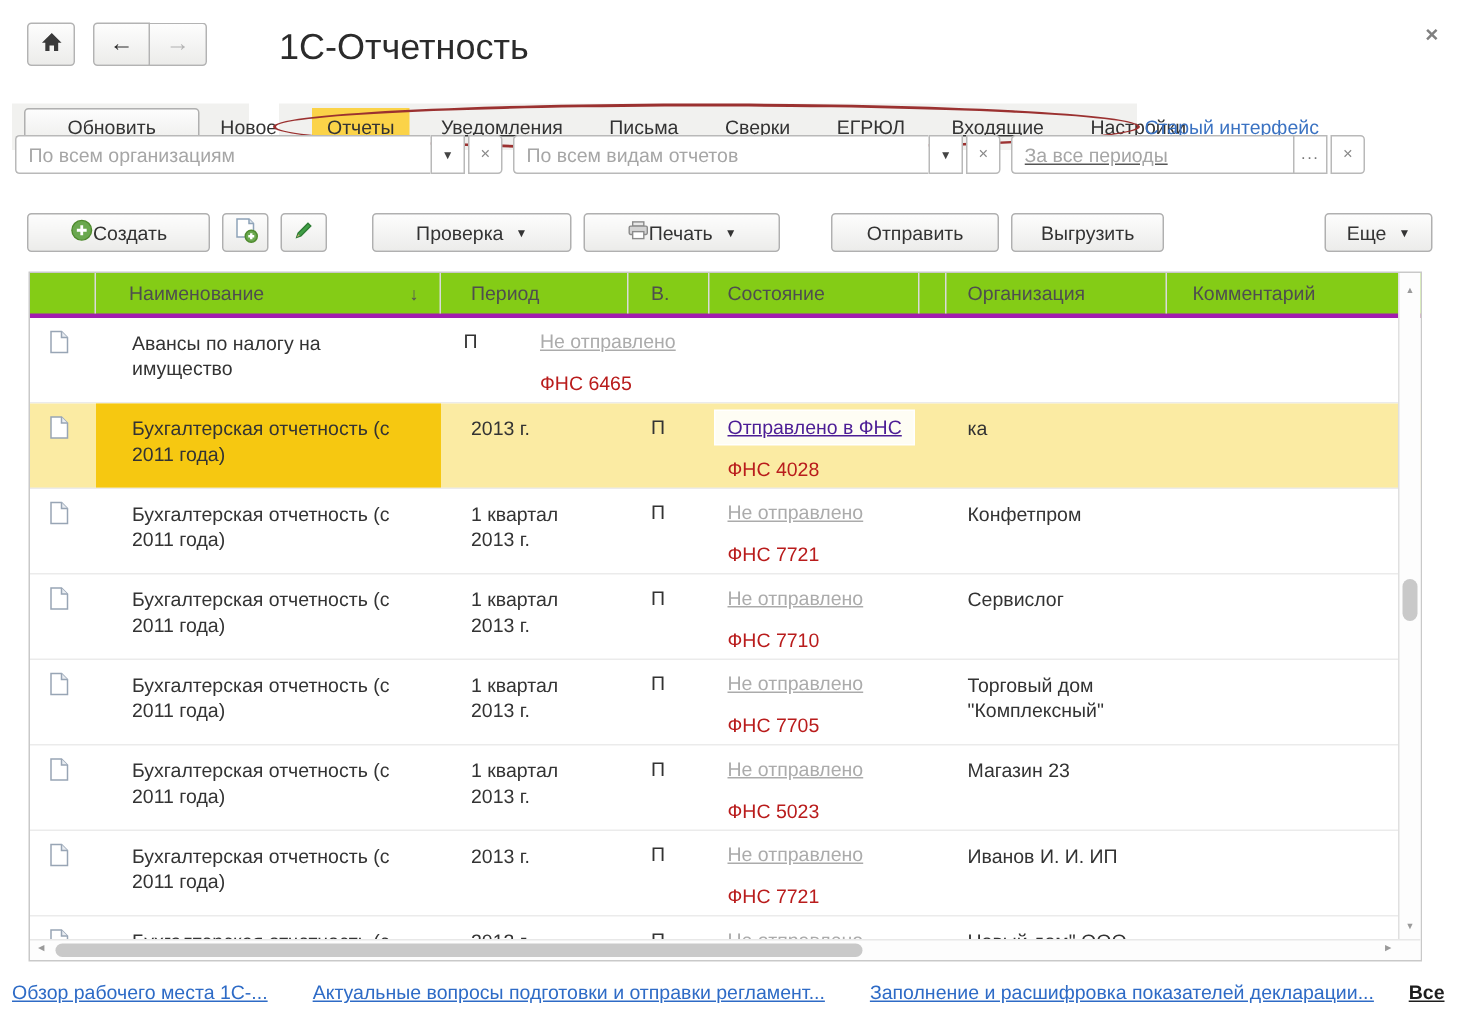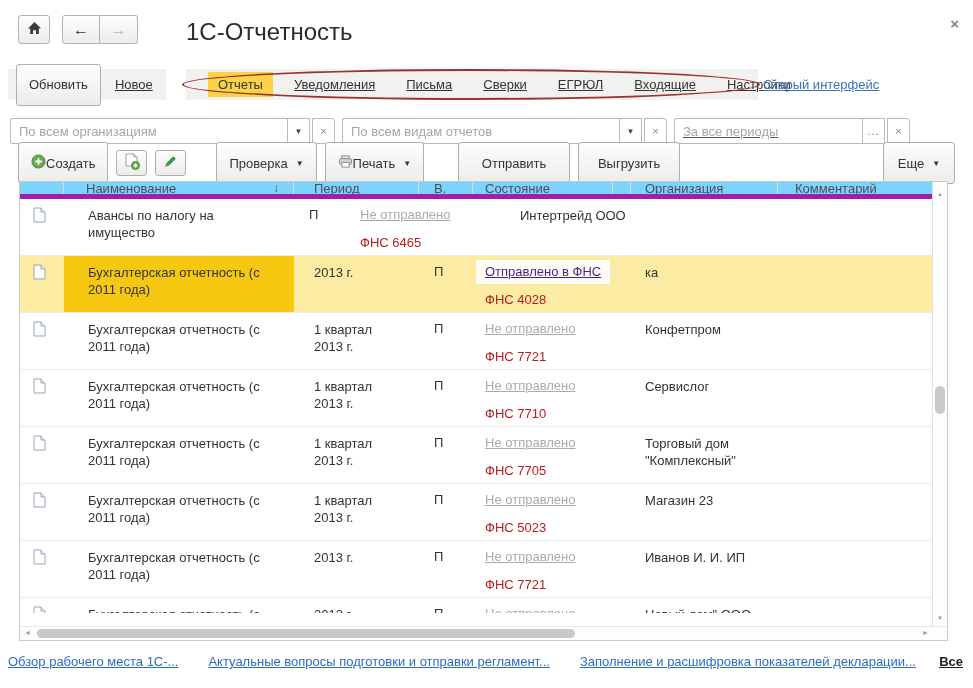--- a/index.html
+++ b/index.html
@@ -15,51 +15,51 @@
   .nav-btn { width:38px; height:29px; font-size:16px; font-weight:bold; }
   .nav-btn.back { border-radius:3px 0 0 3px; color:#2c2c2c; }
   .nav-btn.fwd  { border-radius:0 3px 3px 0; border-left:none; color:#b5b5b5; }
   .page-title { position:absolute; left:186px; top:18px; font-size:24px; color:#2b2b2b; }
   .close-x { position:absolute; right:14px; top:15px; color:#808080; font-size:15px; font-weight:bold; cursor:pointer; }
 
   
   .strip { position:absolute; top:69px; height:31px; background:#f1f1ef; display:flex; align-items:center; }
   .strip1 { left:8px; width:158px; padding:0 8px; gap:14px; }
   .strip2 { left:186px; width:572px; padding:0 22px; gap:0; }
-  .btn { border:1px solid #b0b0b0; background:linear-gradient(#fdfdfd,#ececea); border-radius:3px; height:42px;
-         display:inline-flex; align-items:center; justify-content:center; padding:0 12px; color:#333; cursor:pointer; white-space:nowrap; }
+  .btn { border:1px solid #b0b0b0; background:linear-gradient(#fdfdfd,#ececea); border-radius:3px; height:26px;
+         display:inline-flex; align-items:center; justify-content:center; padding:0 28px; color:#333; cursor:pointer; white-space:nowrap; }
   .link-cmd { color:#333; text-decoration:underline; cursor:pointer; white-space:nowrap; }
   .tab { padding:5px 10px; color:#333; text-decoration:underline; cursor:pointer; white-space:nowrap; margin-right:11px; }
   .tab.active { background:#fbd348; text-decoration:none; }
   .red-oval { position:absolute; left:182px; top:69px; width:578px; height:31px; border:2px solid #9b3130;
               border-radius:50%; pointer-events:none; }
   .old-ui { position:absolute; left:763px; top:77px; color:#3a72c2; text-decoration:underline; cursor:pointer; }
 
   
-  .filters { position:absolute; left:10px; top:118px; display:flex; gap:7px; }
+  .filters { position:absolute; left:10px; top:90px; display:flex; gap:7px; }
   .combo { display:flex; }
   .combo input { border:1px solid #b9b9b9; border-right:none; border-radius:3px 0 0 3px; height:26px; padding:0 8px;
                  font:13px "Liberation Sans",sans-serif; color:#555; outline:none; }
   .combo input::placeholder { color:#a6a6a6; }
   .seg { width:23px; height:26px; border:1px solid #b9b9b9; background:#fff; display:flex; align-items:center;
          justify-content:center; color:#444; font-size:8px; cursor:pointer; }
   .seg.ell { font-size:11px; color:#777; letter-spacing:1px; }
   .seg.clear { border-radius:0 3px 3px 0; margin-left:2px; font-size:11px; color:#888; }
   .combo.c1 input { width:277px; } .combo.c2 input { width:277px; } .combo.c3 input { width:188px;text-decoration:underline; }
 
   
   .actions { position:absolute; left:18px; top:142px; width:937px; display:flex; align-items:center; gap:8px; }
   .btn .caret { font-size:8px; margin-left:8px; color:#333; }
   .icon-btn { width:31px; height:26px; padding:0; }
   .spacer16 { width:14px; } .spacer20 { width:18px; }
   .more-btn { margin-left:auto; }
 
   
   .grid { position:absolute; left:19px; top:181px; width:929px; height:460px; border:1px solid #c9c9c9; background:#fff; }
-  .thead { display:flex; height:17px; background:#7dd3fc; border-bottom:5px solid #a21caf; color:#4e4e4e; }
+  .thead { display:flex; height:30px; background:#84cc16; border-bottom:3px solid #a21caf; color:#4e4e4e; }
   .th { display:flex; align-items:center; padding-left:22px; border-right:1px solid #dadada; overflow:hidden; }
   .col-ic {width:44px;} .col-nm {width:230px;} .col-pd {width:125px;} .col-v {width:54px;}
   .col-st {width:140px;} .col-gp {width:18px;} .col-og {width:147px;} .col-cm {width:155px;}
   .th.col-ic { padding-left:0; border-right:1px solid #dadada; }
   .th.col-pd { padding-left:20px; } .th.col-v { padding-left:15px; } .th.col-st { padding-left:12px; }
   .th.col-gp { padding-left:0; } .th.col-og { padding-left:14px; } .th.col-cm { padding-left:17px; border-right:none; }
   .sort-arrow { margin-left:auto; margin-right:14px; font-size:12px; color:#555; }
 
   .tbody { position:relative; height:414px; overflow:hidden; }
   .row { display:flex; height:57px; border-bottom:1px solid #ebebeb; cursor:pointer; }
@@ -242,21 +242,20 @@
 
       <div class="row">
         <div class="cell ic col-ic"><span class="doc-ic"><svg width="13" height="16" viewBox="0 0 13 16">
                 <path d="M1 1 h7 l4 4 v10 h-11 z" fill="#fff" stroke="#98a5b5"></path>
                 <path d="M8 1 v4 h4" fill="#e9edf2" stroke="#98a5b5"></path>
               </svg></span></div>
         <div class="cell nm col-nm">Авансы по налогу на имущество</div>
         <div class="cell v col-v">П</div>
         <div class="cell st col-st"><span class="status-link">Не отправлено</span><div class="fns-code">ФНС 6465</div></div>
         <div class="cell col-gp"></div>
-        <div class="cell og col-og">Интертрейд ООО</div>
         <div class="cell cm col-cm"></div>
       </div>
 
       <div class="row selected">
         <div class="cell ic col-ic"><span class="doc-ic"><svg width="13" height="16" viewBox="0 0 13 16">
                 <path d="M1 1 h7 l4 4 v10 h-11 z" fill="#fff" stroke="#98a5b5"></path>
                 <path d="M8 1 v4 h4" fill="#e9edf2" stroke="#98a5b5"></path>
               </svg></span></div>
         <div class="cell nm col-nm">Бухгалтерская отчетность (с 2011 года)</div>
         <div class="cell pd col-pd">2013 г.</div>

